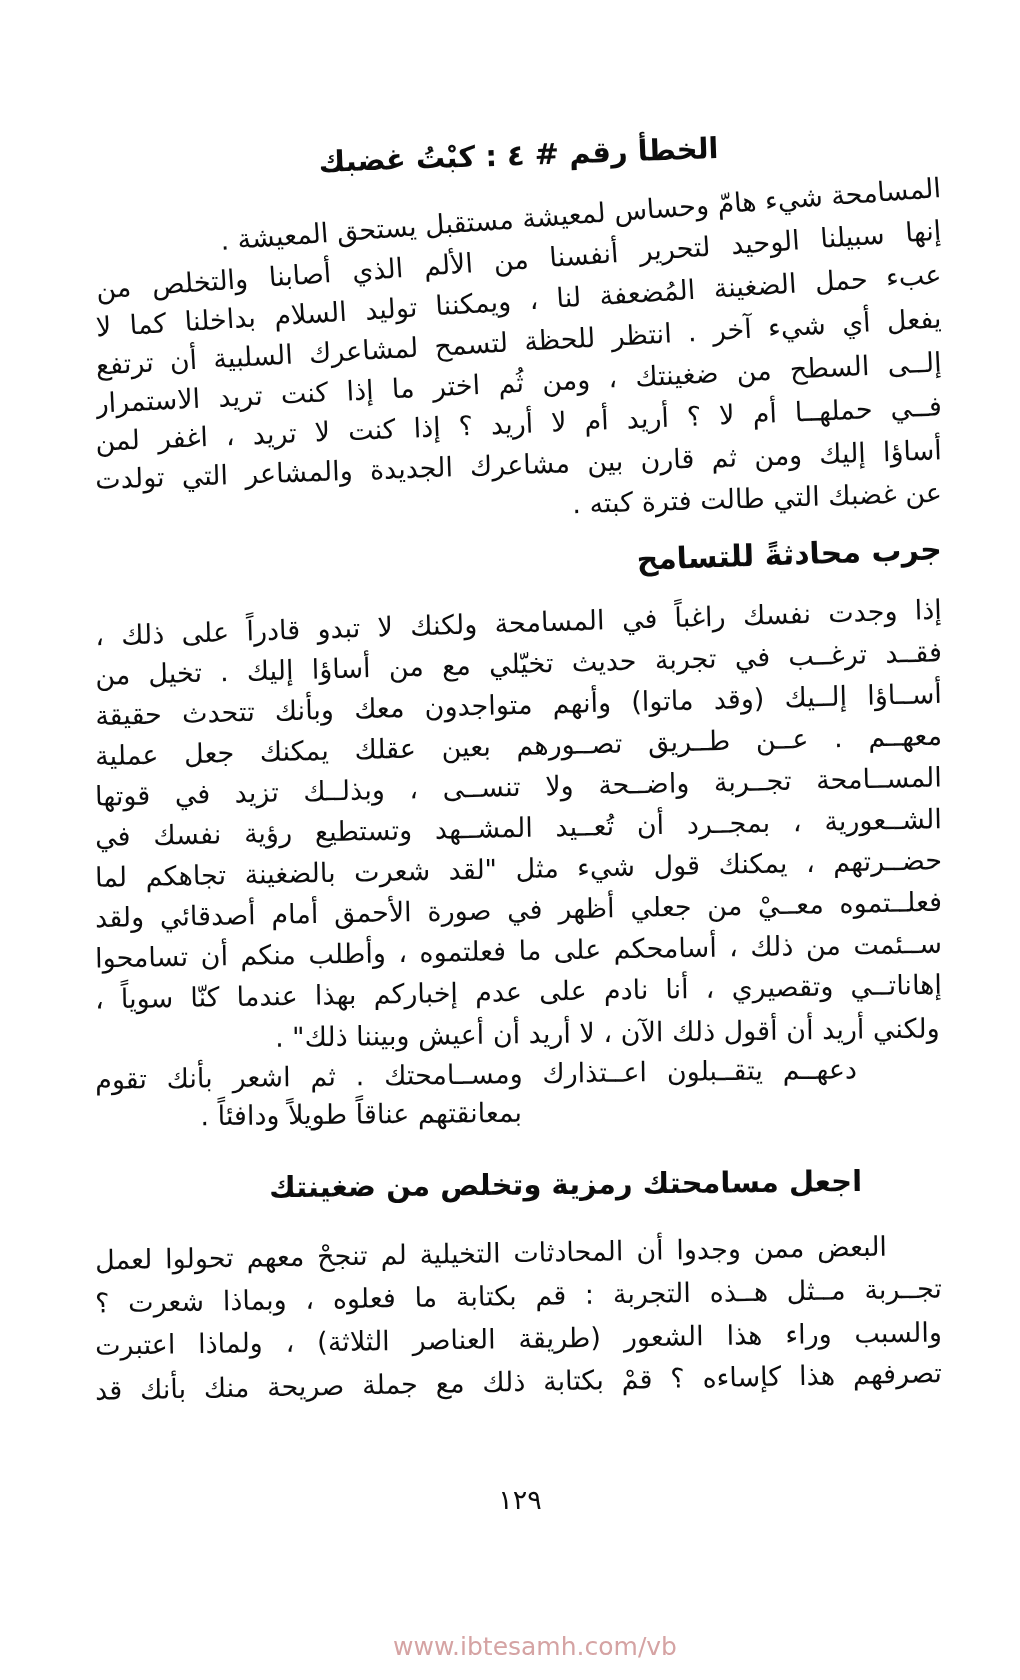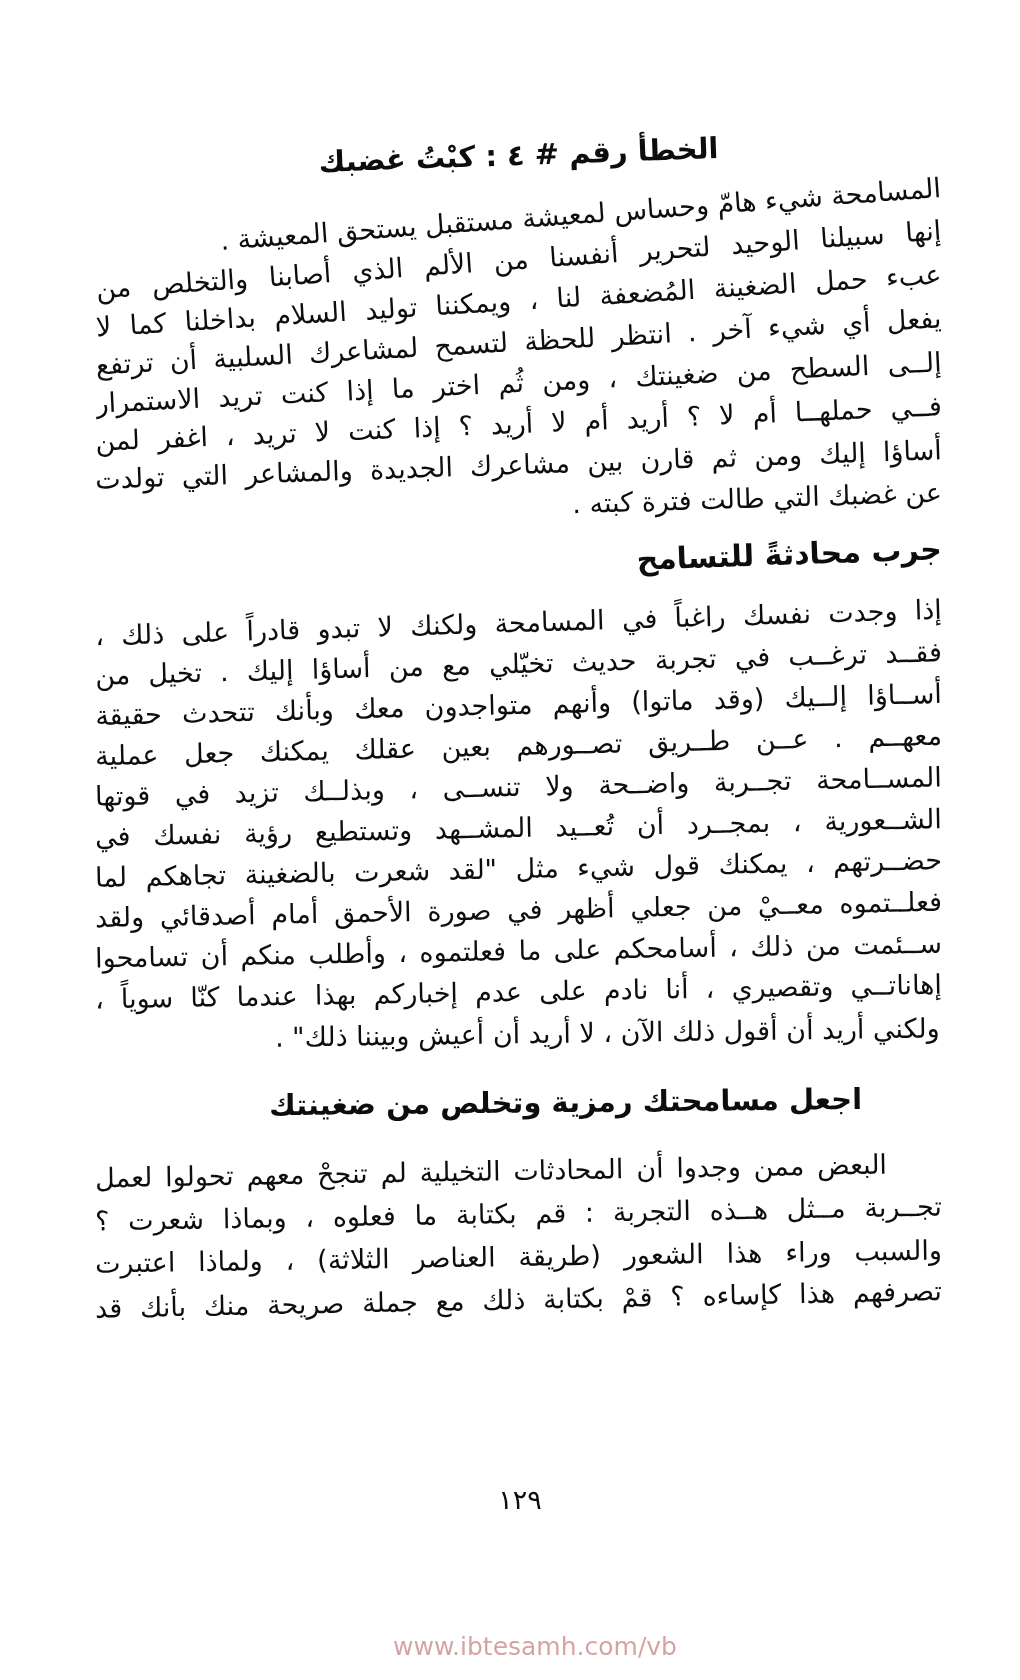--- a/index.html
+++ b/index.html
@@ -97,20 +97,24 @@
       <div class="line j" style="--tilt:-1.4deg">معهــم . عــن طــريق تصــورهم بعين عقلك يمكنك جعل عملية</div>
       <div class="line j" style="--tilt:-1.3deg">المســامحة تجــربة واضــحة ولا تنســى ، وبذلــك تزيد في قوتها</div>
       <div class="line j" style="--tilt:-1.2deg">الشــعورية ، بمجــرد أن تُعــيد المشــهد وتستطيع رؤية نفسك في</div>
       <div class="line j" style="--tilt:-1.2deg">حضــرتهم ، يمكنك قول شيء مثل "لقد شعرت بالضغينة تجاهكم لما</div>
       <div class="line j" style="--tilt:-1.1deg">فعلــتموه معــيْ من جعلي أظهر في صورة الأحمق أمام أصدقائي ولقد</div>
       <div class="line j" style="--tilt:-1.0deg">ســئمت من ذلك ، أسامحكم على ما فعلتموه ، وأطلب منكم أن تسامحوا</div>
       <div class="line j" style="--tilt:-1.0deg">إهاناتــي وتقصيري ، أنا نادم على عدم إخباركم بهذا عندما كنّا سوياً ،</div>
       <div class="line" style="--tilt:-0.8deg;margin-left:180px;text-align:left;">ولكني أريد أن أقول ذلك الآن ، لا أريد أن أعيش وبيننا ذلك" .</div>
     </div>
 
+    <div class="para para-3">
+      <div class="line j" style="--tilt:-0.8deg;padding-right:85px;">دعهــم يتقــبلون اعــتذارك ومســامحتك . ثم اشعر بأنك تقوم</div>
+      <div class="line" style="--tilt:-0.6deg;margin-right:420px;">بمعانقتهم عناقاً طويلاً ودافئاً .</div>
+    </div>
 
     <h2 class="heading heading-2" style="--tilt:-0.6deg">اجعل مسامحتك رمزية وتخلص من ضغينتك</h2>
 
     <div class="para para-4">
       <div class="line j" style="--tilt:-1.0deg;padding-right:55px;">البعض ممن وجدوا أن المحادثات التخيلية لم تنجحْ معهم تحولوا لعمل</div>
       <div class="line j" style="--tilt:-1.0deg">تجــربة مــثل هــذه التجربة : قم بكتابة ما فعلوه ، وبماذا شعرت ؟</div>
       <div class="line j" style="--tilt:-0.9deg">والسبب وراء هذا الشعور (طريقة العناصر الثلاثة) ، ولماذا اعتبرت</div>
       <div class="line j" style="--tilt:-1.2deg">تصرفهم هذا كإساءه ؟ قمْ بكتابة ذلك مع جملة صريحة منك بأنك قد</div>
     </div>
 

